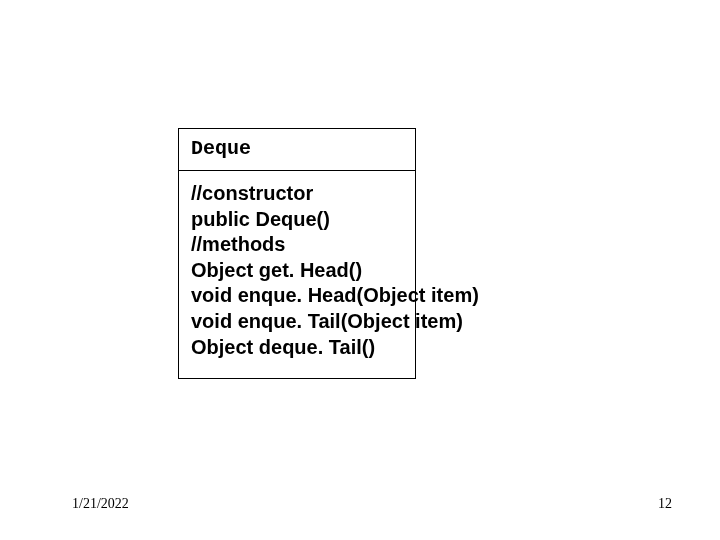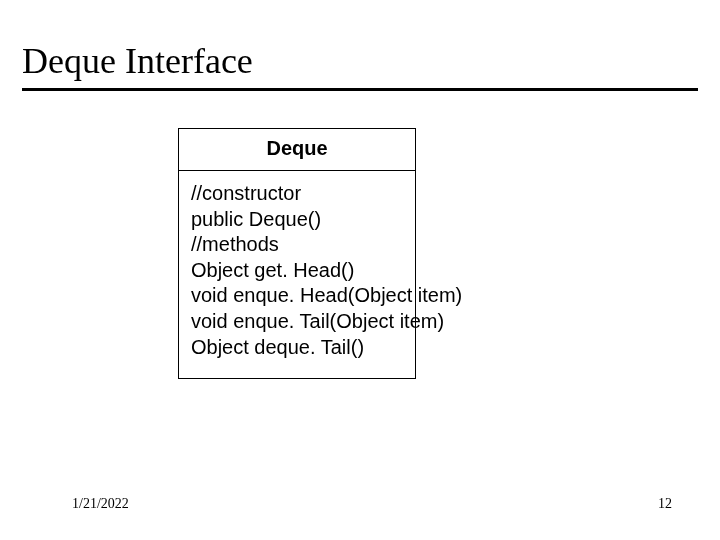--- a/index.html
+++ b/index.html
@@ -36,32 +36,31 @@
   .diagram {
     position: absolute;
     top: 128px;
     left: 178px;
     width: 238px;
     border: 1.5px solid #000000;
     box-sizing: border-box;
   }
   .class-name {
     padding: 8px 12px 10px 12px;
-    font-family: Liberation Sans, sans-serif;
+    font-family: Liberation Mono, monospace;
     font-size: 20px;
     font-weight: bold;
     border-bottom: 1.5px solid #000000;
     box-sizing: border-box;
-    text-align: center;
   }
   .class-body {
     padding: 10px 12px 18px 12px;
     font-family: Arial, Helvetica, sans-serif;
     font-size: 20px;
-    font-weight: normal;
+    font-weight: bold;
     line-height: 1.28;
     white-space: nowrap;
   }
   .class-body div {
     
   }
   .footer {
     position: absolute;
     left: 0;
     right: 0;
@@ -88,24 +87,20 @@
     right: 48px;
     bottom: 0;
     font-size: 14px;
   }
 </style>
 </head>
 <body>
 
 <div class="slide">
 
-  <div class="title-block">
-    <h1 class="title">Deque Interface</h1>
-    <div class="title-underline"></div>
-  </div>
 
   <div class="diagram">
     <div class="class-name">Deque</div>
     <div class="class-body">
       <div>//constructor</div>
       <div>public Deque()</div>
       <div>//methods</div>
       <div>Object get. Head()</div>
       <div>void enque. Head(Object item)</div>
       <div>void enque. Tail(Object item)</div>

